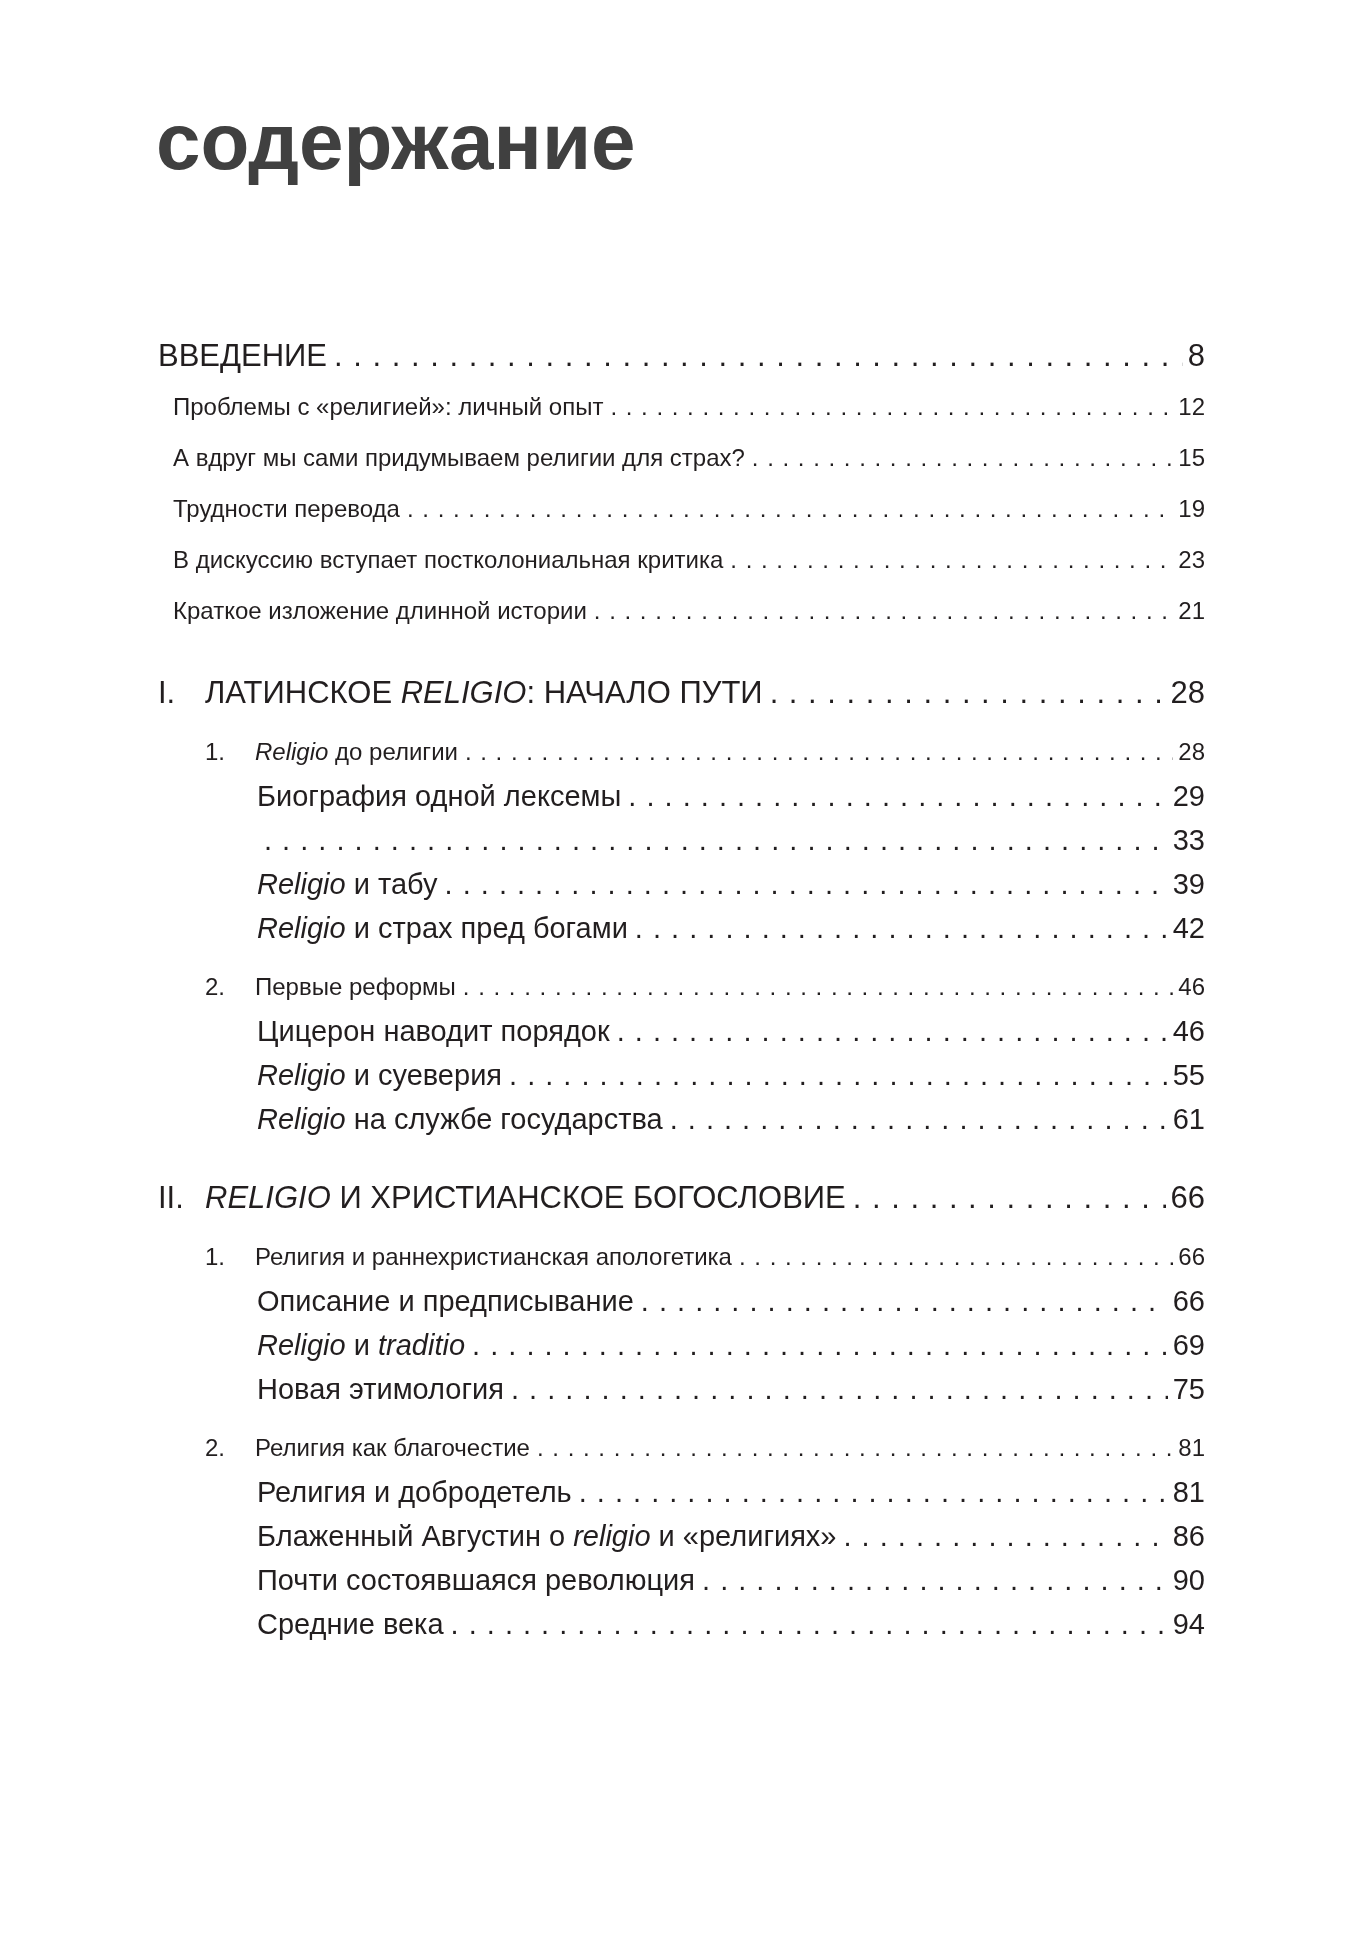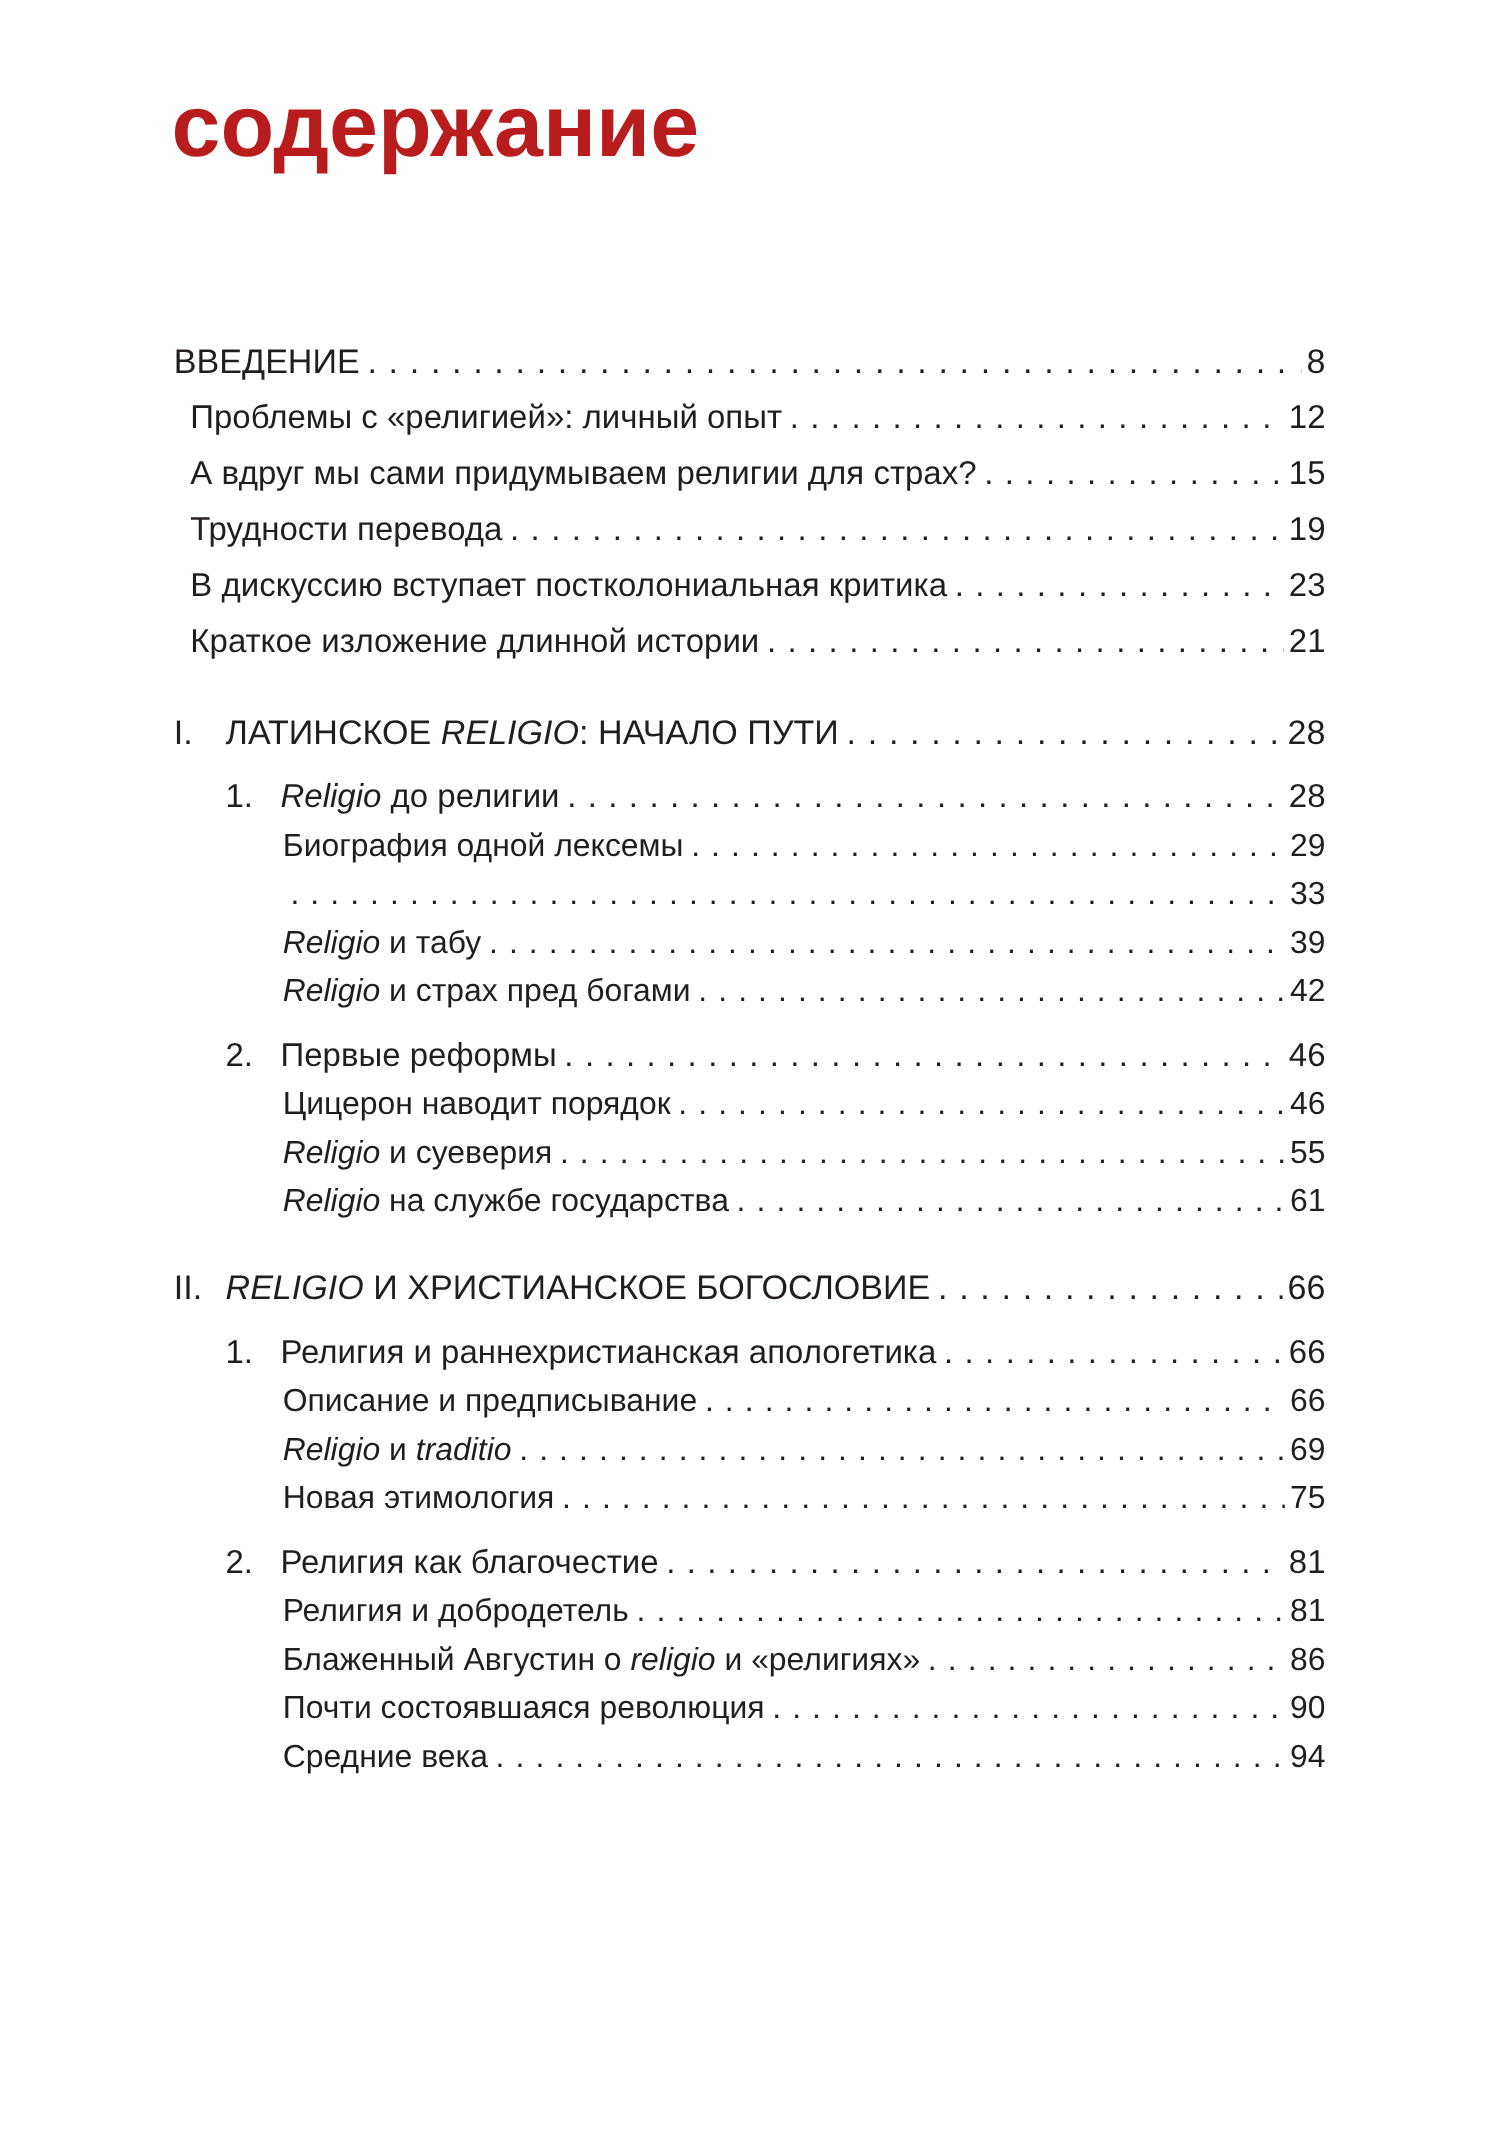--- a/index.html
+++ b/index.html
@@ -12,36 +12,36 @@
     overflow: hidden;
   }
   .page {
     position: relative;
     width: 1358px;
     height: 1949px;
     background: #ffffff;
   }
   .page-title {
     margin: 0;
-    padding: 69px 0 0 156px;
+    padding: 96px 0 0 156px;
     font-size: 80px;
     line-height: 92px;
     font-weight: 700;
     letter-spacing: 0px;
-    color: #b91c1c;
+    color: #404040;
   }
   .toc {
     margin-left: 158px;
     width: 1047px;
     padding-top: 142px;
   }
   .row {
     display: flex;
     align-items: baseline;
-    font-size: 30px;
+    font-size: 24px;
     line-height: 45px;
     white-space: nowrap;
   }
   .row--chapter { line-height: 51px; font-size: 31px; }
   .row--intro   { line-height: 51px; padding-left: 15px; }
   .row--section { font-size: 31px; margin-top: 34px; }
   .row--numbered{ margin-top: 14px; padding-left: 47px; }
   .row--leaf    { padding-left: 99px; font-size: 29px; line-height: 44px; }
   .num {
     flex: 0 0 auto;

